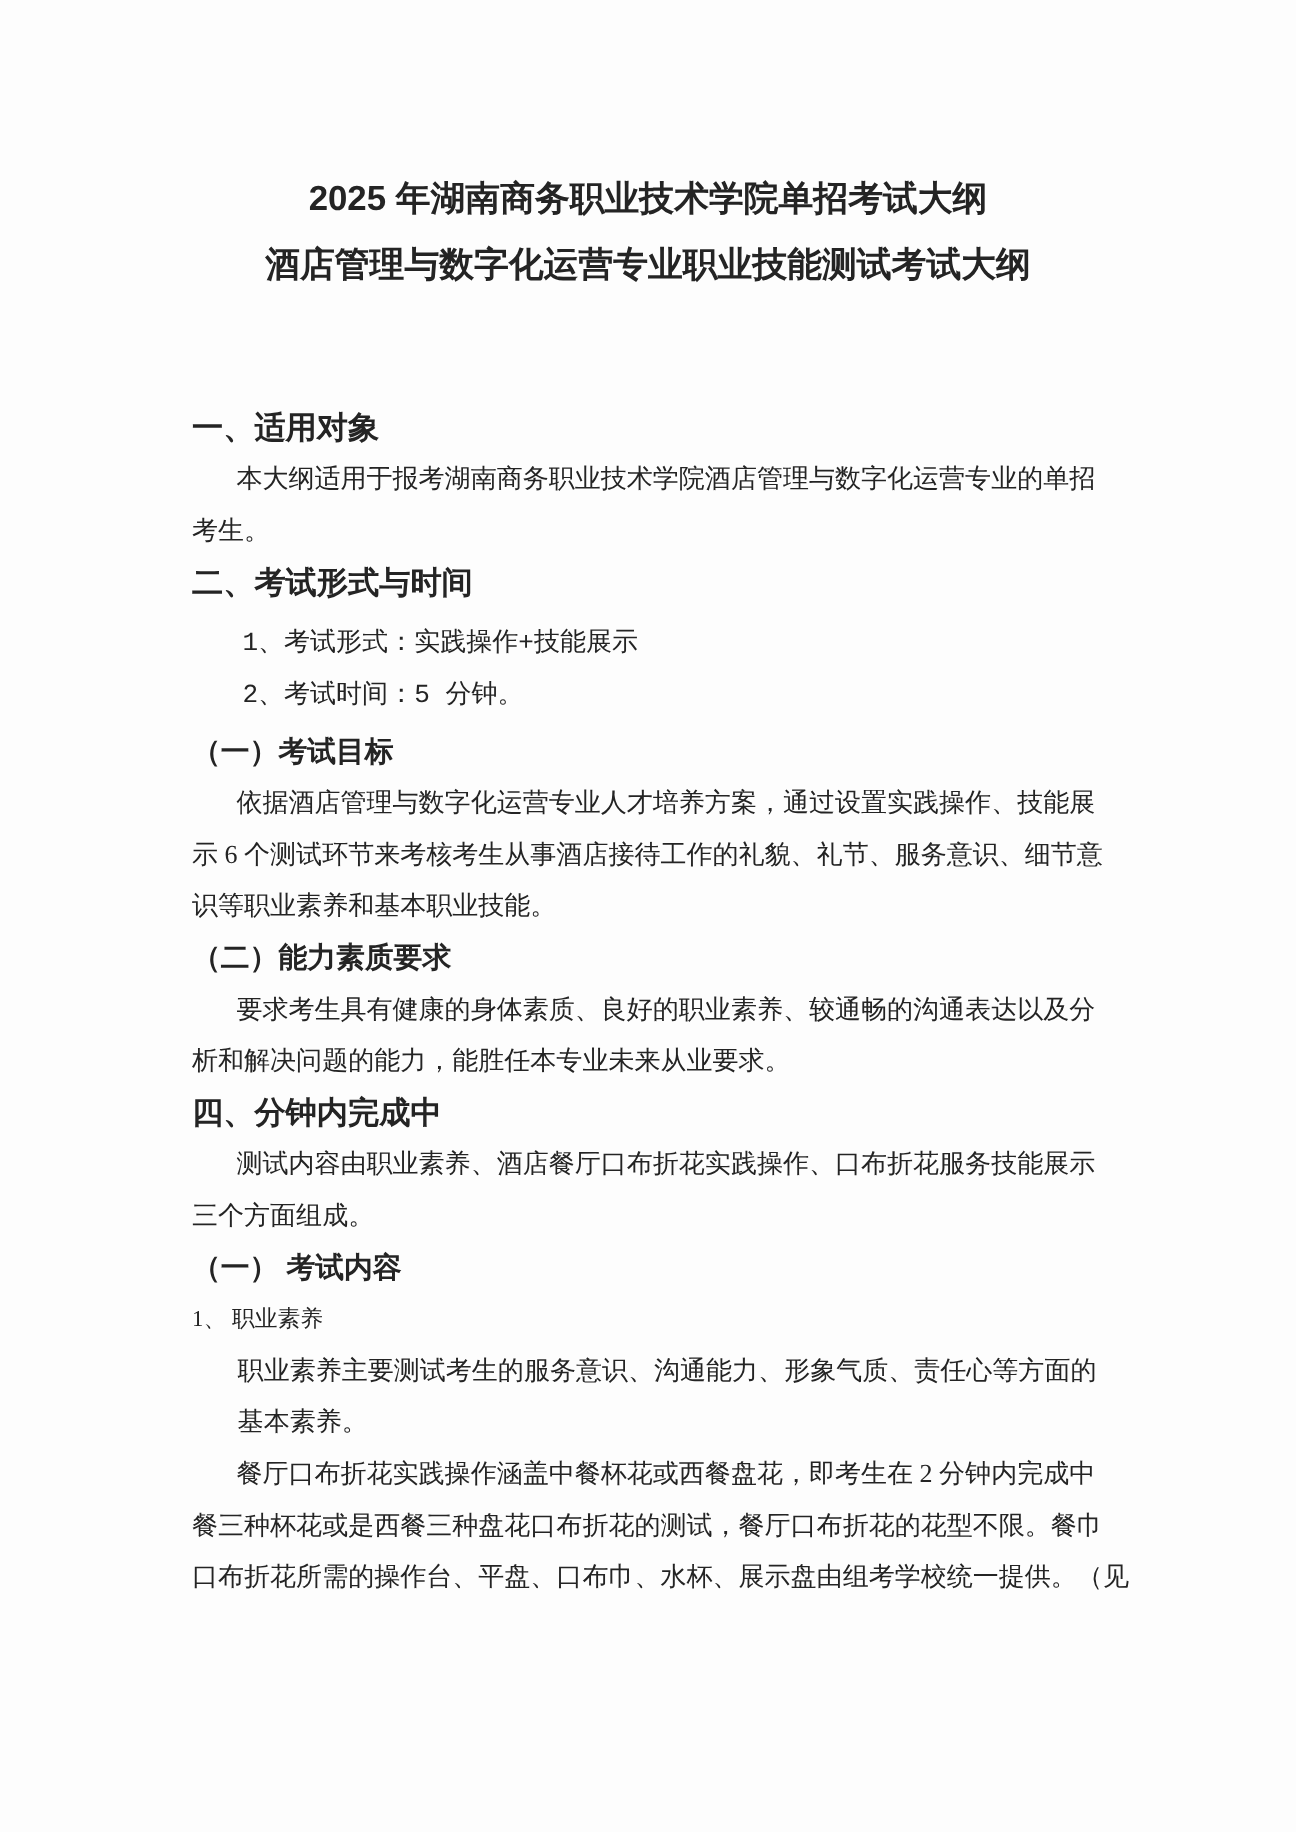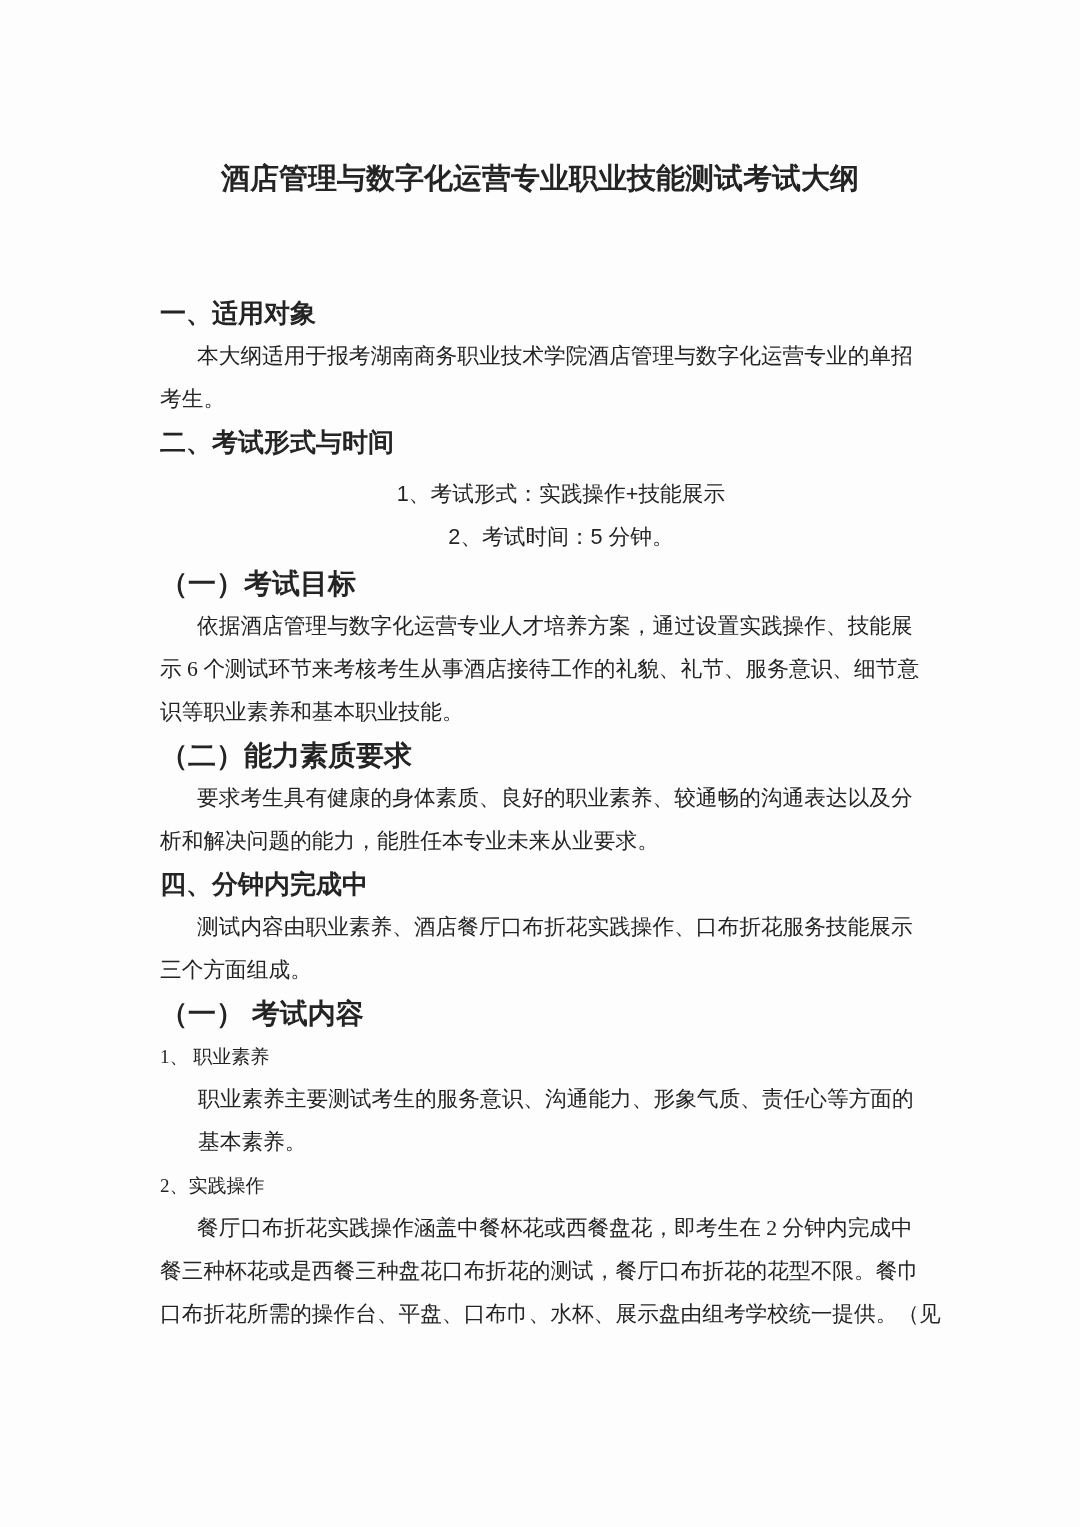--- a/index.html
+++ b/index.html
@@ -39,21 +39,21 @@
     margin: 0;
     white-space: pre;
   }
   .h-section.first {
     margin-top: 92px;
   }
   
   .h-sub {
     font-family: "Liberation Sans", sans-serif;
     font-weight: 700;
-    font-size: 28px;
+    font-size: 24px;
     line-height: 43px;
     margin: 0;
     white-space: pre;
   }
   .h-sub.gap-top {
     margin-top: 4px;
   }
   
   .doc-p {
     font-family: "Liberation Serif", serif;
@@ -62,45 +62,45 @@
     margin: 0;
     white-space: pre;
     text-indent: 37px;
   }
   .doc-p.block-indent {
     text-indent: 0;
     padding-left: 38px;
   }
   
   .doc-item {
-    font-family: Liberation Sans, sans-serif;
+    font-family: Liberation Mono, monospace;
     font-size: 21.7px;
     line-height: 43px;
     margin: 0;
     padding-left: 42px;
     white-space: pre;
-    text-align: center;
   }
   .doc-item.gap-top {
     margin-top: 8px;
   }
   
   .doc-label {
     font-family: "Liberation Serif", serif;
     font-size: 19px;
     line-height: 43px;
     margin: 0;
     white-space: pre;
   }
 </style>
 </head>
 <body>
 
 <div class="page">
 
+  <h1 class="doc-title">2025 年湖南商务职业技术学院单招考试大纲</h1>
   <h1 class="doc-title second">酒店管理与数字化运营专业职业技能测试考试大纲</h1>
 
   <h2 class="h-section first">一、适用对象</h2>
   <p class="doc-p">本大纲适用于报考湖南商务职业技术学院酒店管理与数字化运营专业的单招
 考生。</p>
 
   <h2 class="h-section">二、考试形式与时间</h2>
   <p class="doc-item gap-top">1、考试形式：实践操作+技能展示</p>
   <p class="doc-item">2、考试时间：5 分钟。</p>
 
@@ -114,18 +114,17 @@
 
   <h2 class="h-section">四、分钟内完成中</h2>
   <p class="doc-p">测试内容由职业素养、酒店餐厅口布折花实践操作、口布折花服务技能展示
 三个方面组成。</p>
   <h3 class="h-sub">（一） 考试内容</h3>
 
   <p class="doc-label">1、 职业素养</p>
   <p class="doc-p block-indent">职业素养主要测试考生的服务意识、沟通能力、形象气质、责任心等方面的
 基本素养。</p>
 
-  <p class="doc-label">2、实践操作</p>
   <p class="doc-p">餐厅口布折花实践操作涵盖中餐杯花或西餐盘花，即考生在 2 分钟内完成中
 餐三种杯花或是西餐三种盘花口布折花的测试，餐厅口布折花的花型不限。餐巾
 口布折花所需的操作台、平盘、口布巾、水杯、展示盘由组考学校统一提供。（见</p>
 
 </div>
 
 </body></html>

